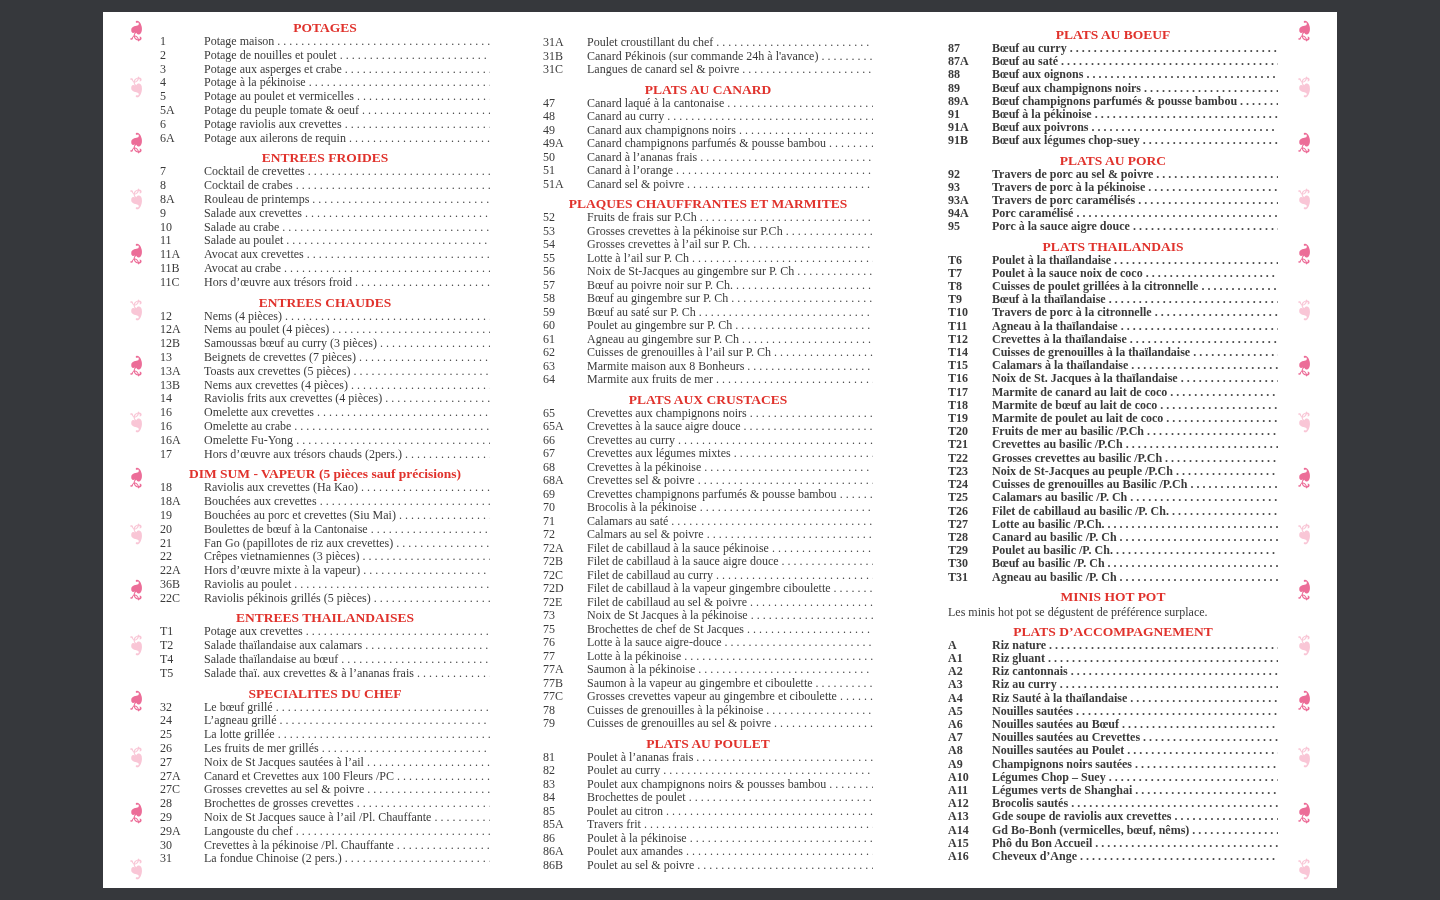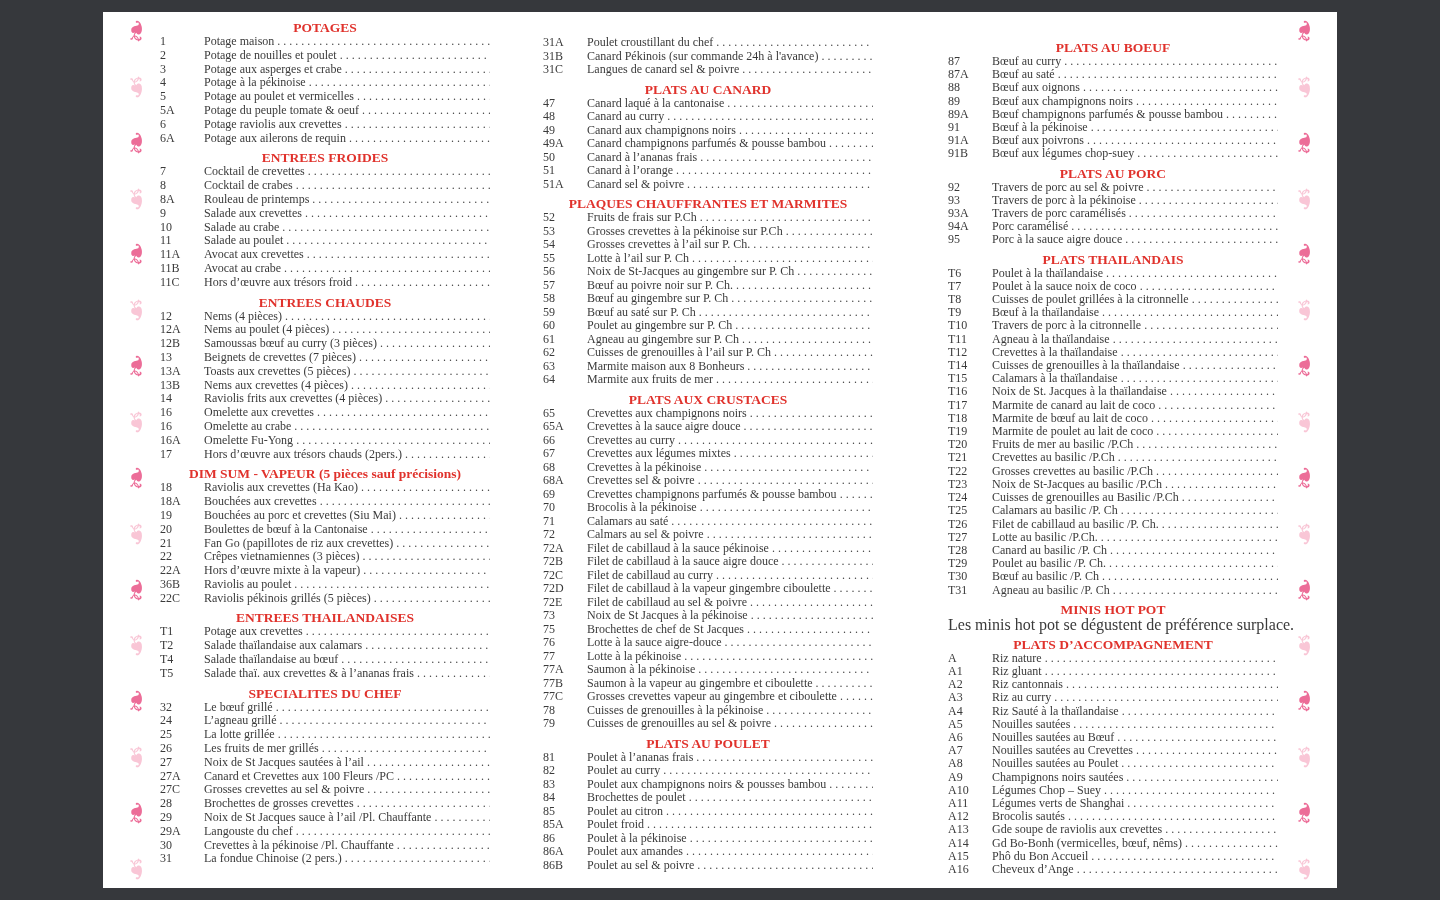--- a/index.html
+++ b/index.html
@@ -26,42 +26,42 @@
     font-size:30px;line-height:1;
     transform:rotate(-90deg);
     display:block;
   }
   .ornament span:nth-child(odd){color:#ec6d98;}
   .ornament span:nth-child(even){color:#f9c6d6;transform:rotate(-90deg) scaleX(-1);}
   
   .col{position:absolute;}
   .col1{left:57px;top:8px;width:330px;}
   .col2{left:440px;top:24px;width:330px;}
-  .col3{left:845px;top:28px;width:330px;}
+  .col3{left:845px;top:15px;width:330px;}
   .section-title{
     color:#e0322c;font-weight:bold;font-size:13.5px;line-height:15px;
     text-align:center;margin-top:5px;white-space:nowrap;
   }
   .section:first-child .section-title{margin-top:0;}
   .item{
     display:flex;align-items:baseline;
     font-size:12px;color:#3a3a3a;
   }
   .col1 .item{line-height:13.8px;}
   .col2 .item{line-height:13.5px;}
-  .col3 .item{line-height:13.2px;}
+  .col3 .item{line-height:13.2px;font-weight:bold;}
   .item .num{width:44px;flex:0 0 44px;}
   .item .label{white-space:nowrap;flex:0 0 auto;}
   .item .dots{
     flex:1 1 0;min-width:0;overflow:hidden;white-space:nowrap;
     margin-left:3px;color:#4a4a4a;
   }
   .note{
-    font-size:16px;line-height:14px;color:#3a3a3a;
-    text-align:right;margin:1px 0 2px 0;white-space:nowrap;
+    font-size:12px;line-height:14px;color:#3a3a3a;
+    text-align:left;margin:1px 0 2px 0;white-space:nowrap;
   }
 </style>
 </head>
 <body>
 
 <div class="page">
   <div class="ornament left" id="orn-left">
       <span>❧</span>
       <span>❧</span>
       <span>❧</span>
@@ -652,21 +652,21 @@
             <span class="label">Brochettes de poulet</span>
             <span class="dots"> . . . . . . . . . . . . . . . . . . . . . . . . . . . . . . . . . . . . . . . . . . . . . . . . . . . . . . . . . . . . . . . . . . . . . . . . . . . . . . . .</span>
           </div>
           <div class="item">
             <span class="num">85</span>
             <span class="label">Poulet au citron</span>
             <span class="dots"> . . . . . . . . . . . . . . . . . . . . . . . . . . . . . . . . . . . . . . . . . . . . . . . . . . . . . . . . . . . . . . . . . . . . . . . . . . . . . . . .</span>
           </div>
           <div class="item">
             <span class="num">85A</span>
-            <span class="label">Poulet froid</span>
+            <span class="label">Travers frit</span>
             <span class="dots"> . . . . . . . . . . . . . . . . . . . . . . . . . . . . . . . . . . . . . . . . . . . . . . . . . . . . . . . . . . . . . . . . . . . . . . . . . . . . . . . .</span>
           </div>
           <div class="item">
             <span class="num">86</span>
             <span class="label">Poulet à la pékinoise</span>
             <span class="dots"> . . . . . . . . . . . . . . . . . . . . . . . . . . . . . . . . . . . . . . . . . . . . . . . . . . . . . . . . . . . . . . . . . . . . . . . . . . . . . . . .</span>
           </div>
           <div class="item">
             <span class="num">86A</span>
             <span class="label">Poulet aux amandes</span>
@@ -828,21 +828,21 @@
             <span class="label">Crevettes au basilic /P.Ch</span>
             <span class="dots"> . . . . . . . . . . . . . . . . . . . . . . . . . . . . . . . . . . . . . . . . . . . . . . . . . . . . . . . . . . . . . . . . . . . . . . . . . . . . . . . .</span>
           </div>
           <div class="item">
             <span class="num">T22</span>
             <span class="label">Grosses crevettes au basilic /P.Ch</span>
             <span class="dots"> . . . . . . . . . . . . . . . . . . . . . . . . . . . . . . . . . . . . . . . . . . . . . . . . . . . . . . . . . . . . . . . . . . . . . . . . . . . . . . . .</span>
           </div>
           <div class="item">
             <span class="num">T23</span>
-            <span class="label">Noix de St-Jacques au basilic /P.Ch</span>
+            <span class="label">Noix de St-Jacques au peuple /P.Ch</span>
             <span class="dots"> . . . . . . . . . . . . . . . . . . . . . . . . . . . . . . . . . . . . . . . . . . . . . . . . . . . . . . . . . . . . . . . . . . . . . . . . . . . . . . . .</span>
           </div>
           <div class="item">
             <span class="num">T24</span>
             <span class="label">Cuisses de grenouilles au Basilic /P.Ch</span>
             <span class="dots"> . . . . . . . . . . . . . . . . . . . . . . . . . . . . . . . . . . . . . . . . . . . . . . . . . . . . . . . . . . . . . . . . . . . . . . . . . . . . . . . .</span>
           </div>
           <div class="item">
             <span class="num">T25</span>
             <span class="label">Calamars au basilic /P. Ch</span>

